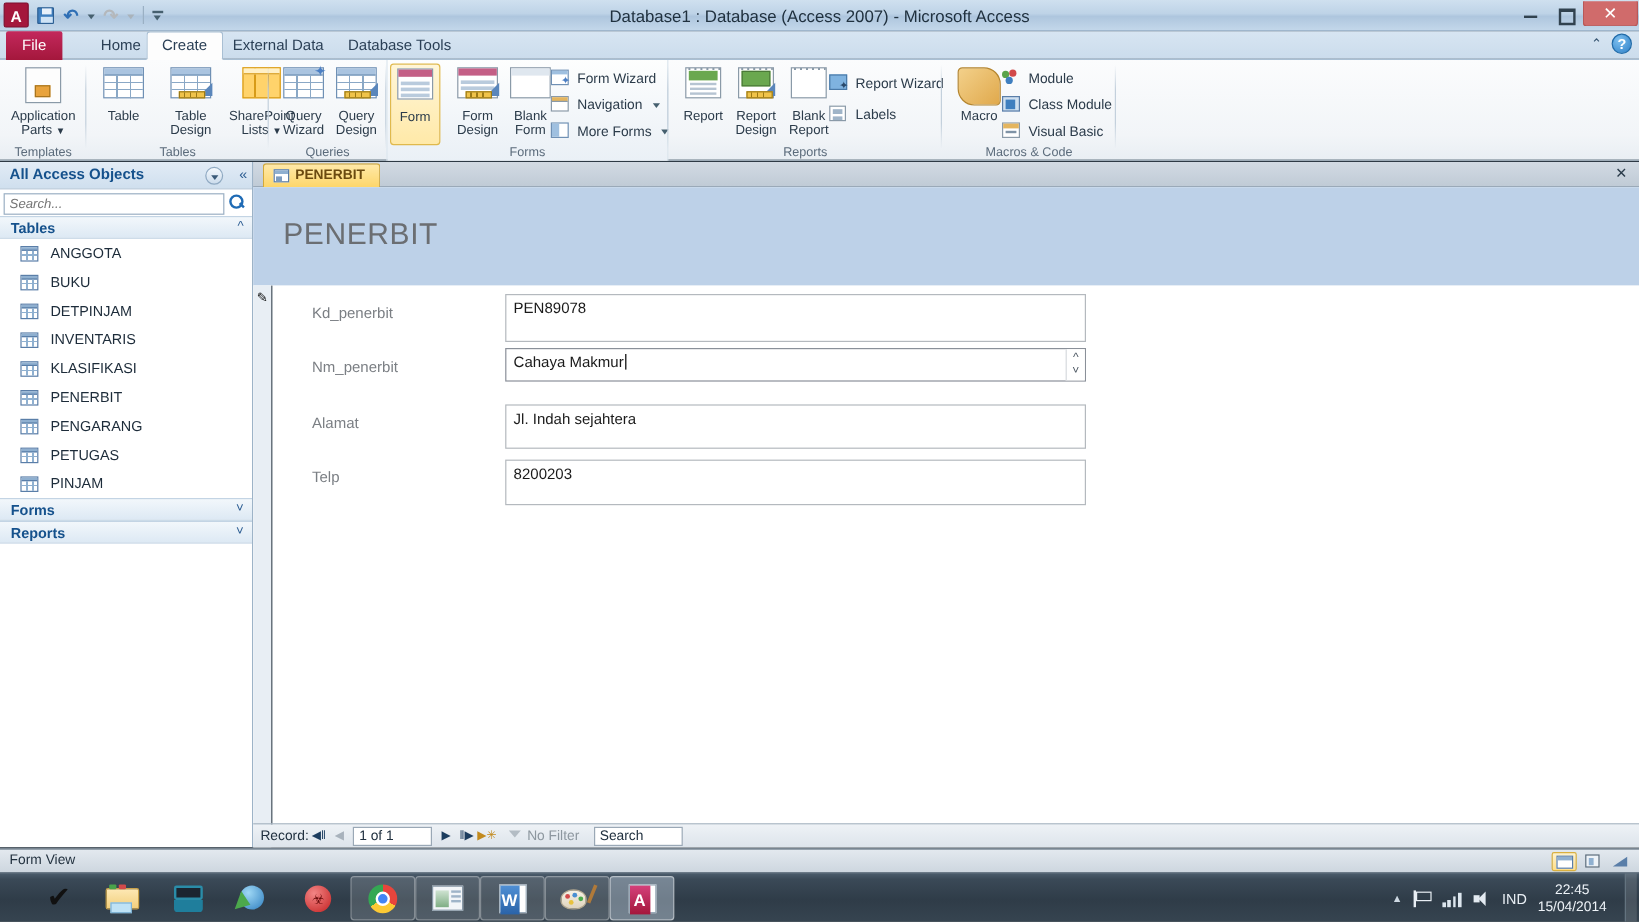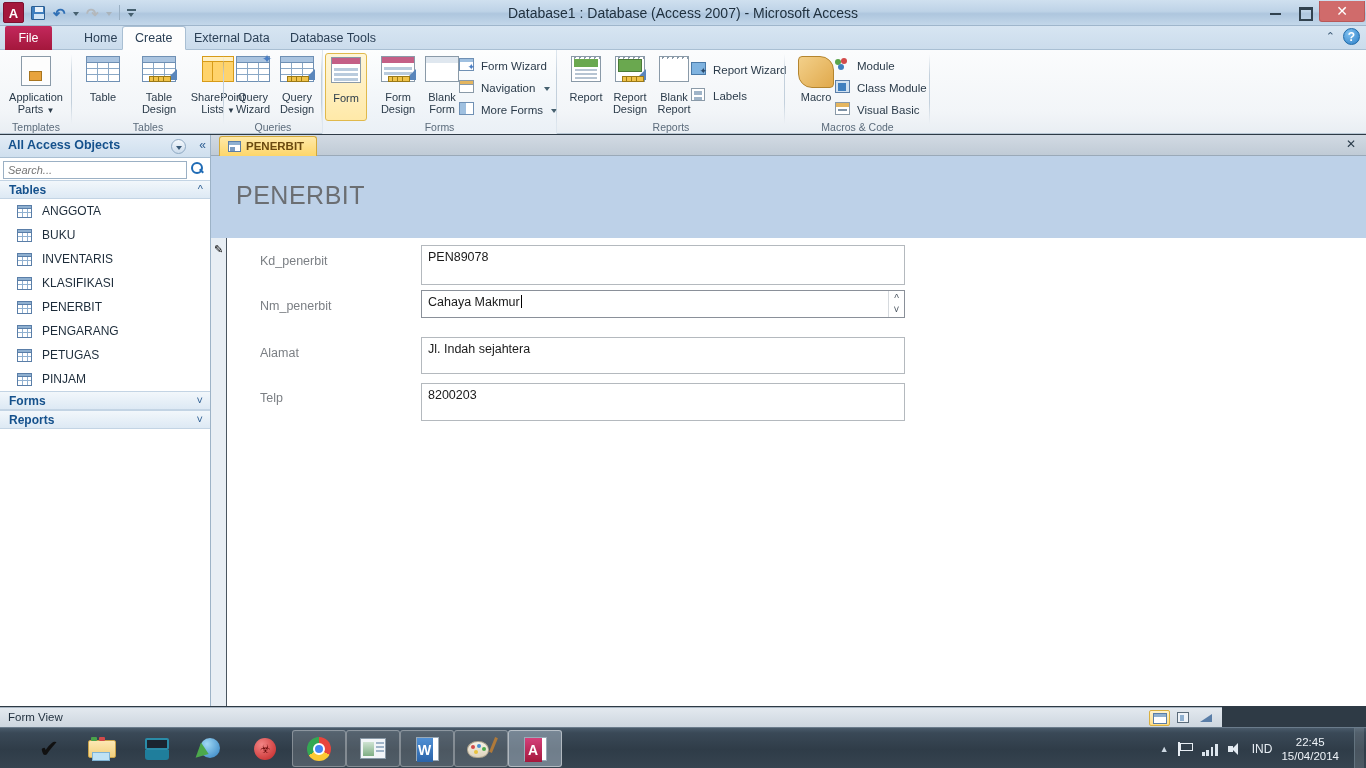--- a/index.html
+++ b/index.html
@@ -314,21 +314,21 @@
     content:""; position:absolute; left:0; top:1px; width:0; height:0;
     border-left:5px solid transparent; border-right:5px solid transparent; border-top:6px solid #b3bcc4;
   }
   .srchbox {
     margin-left: 12px; width: 74px; height: 16px; background: #fff;
     border: 1px solid #9aa8b6; font-size: 11.5px; line-height: 14px; padding-left: 4px;
   }
 
   
   .statusbar {
-    position: absolute; left: 0; top: 707px; width: 1222px; height: 20px;
+    position: absolute; left: 0; top: 707px; width: 1366px; height: 20px;
     background: linear-gradient(to bottom, #e3e9ef, #cdd6df);
     border-top: 1px solid #a9b6c3; font-size: 11.5px; color: #1f2e3c; text-decoration: underline;
   }
   .sb-text { position: absolute; left: 8px; top: 3px; }
   .viewbtns { position: absolute; right: 4px; top: 2px; display: flex; gap: 3px; }
   .vbtn { width: 21px; height: 16px; position: relative; cursor: pointer; }
   .vbtn.act { background: linear-gradient(to bottom, #fff3cd, #ffde87); border: 1px solid #d9b040; border-radius: 2px; }
   .vb-form { position:absolute; left:3px; top:2px; width:14px; height:11px; background:#fff; border:1px solid #5a7ea8; }
   .vb-form::before { content:""; position:absolute; left:0; top:0; right:0; height:3px; background:#8fb0d0; }
   .vb-layout { position:absolute; left:4px; top:2px; width:12px; height:11px; border:1px solid #5a6b7a; background:#eef3f8; }
@@ -690,20 +690,27 @@
             <span class="t" style="display:block;"></span>
             <span class="b" style="display:block;"></span>
           </span>
         <span class="nm">BUKU</span>
       </div>
       <div class="np-item">
         <span class="tbl-ic">
             <span class="t" style="display:block;"></span>
             <span class="b" style="display:block;"></span>
           </span>
+        <span class="nm">DETPINJAM</span>
+      </div>
+      <div class="np-item">
+        <span class="tbl-ic">
+            <span class="t" style="display:block;"></span>
+            <span class="b" style="display:block;"></span>
+          </span>
         <span class="nm">INVENTARIS</span>
       </div>
       <div class="np-item">
         <span class="tbl-ic">
             <span class="t" style="display:block;"></span>
             <span class="b" style="display:block;"></span>
           </span>
         <span class="nm">KLASIFIKASI</span>
       </div>
       <div class="np-item">
@@ -787,20 +794,34 @@
         </div>
 
         <div class="field-row">
           <span class="field-label" style="left:0px;top:153px;">Telp</span>
           <span class="field-box" style="left:168px;top:145px;width:484px;height:38px;">8200203</span>
         </div>
       </div>
     </div>
   </div>
 
+  <div class="recnav">
+    <span class="lab">Record:</span>
+    <span class="nvbtn">◀‖</span>
+    <span class="nvbtn dis">◀</span>
+    <span class="recbox">1 of 1</span>
+    <span class="nvbtn">▶</span>
+    <span class="nvbtn">‖▶</span>
+    <span class="nvbtn" style="color:#c28a1e;">▶✳</span>
+    <span class="nofilter">
+      <span class="funnel"></span>
+      <span>No Filter</span>
+    </span>
+    <span class="srchbox">Search</span>
+  </div>
 
   <div class="statusbar">
     <span class="sb-text">Form View</span>
     <span class="viewbtns">
       <span class="vbtn act">
           <span class="vb-form"></span>
         </span>
       <span class="vbtn">
           <span class="vb-layout"></span>
         </span>

